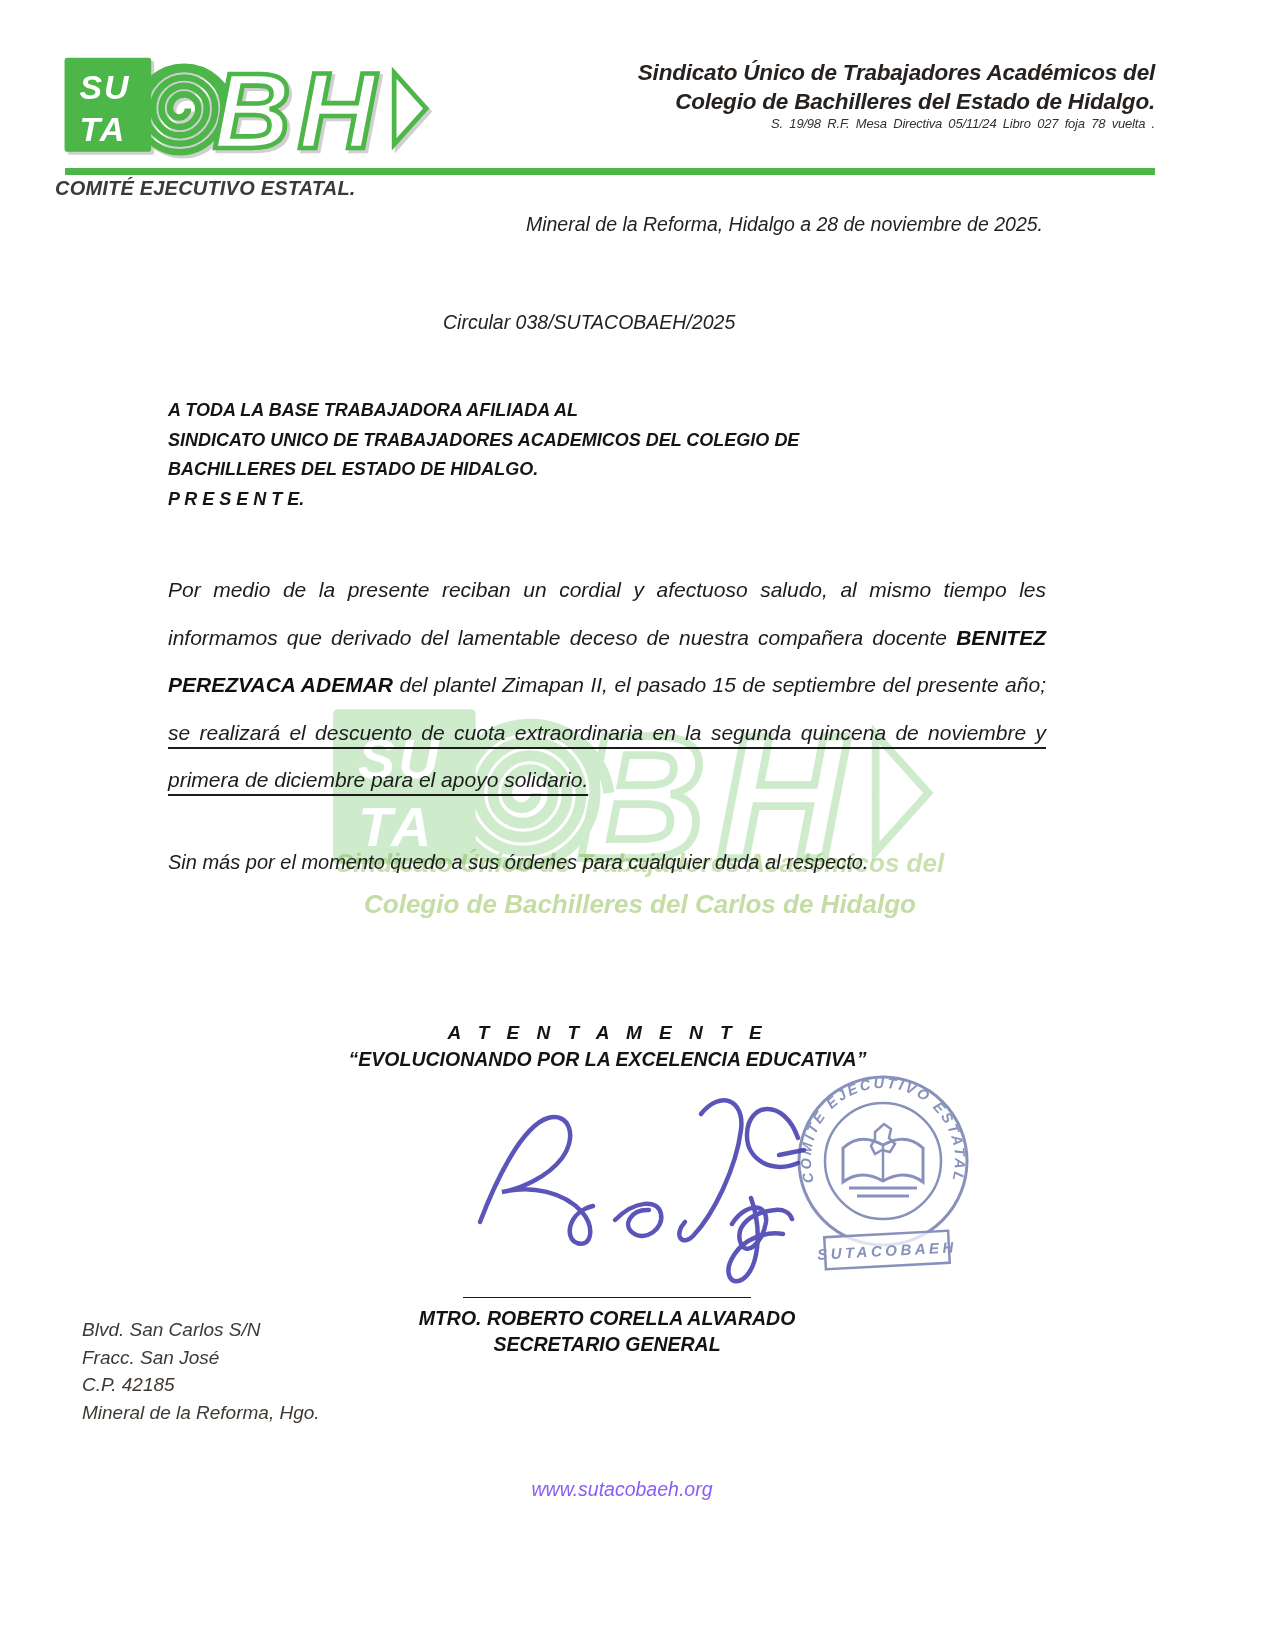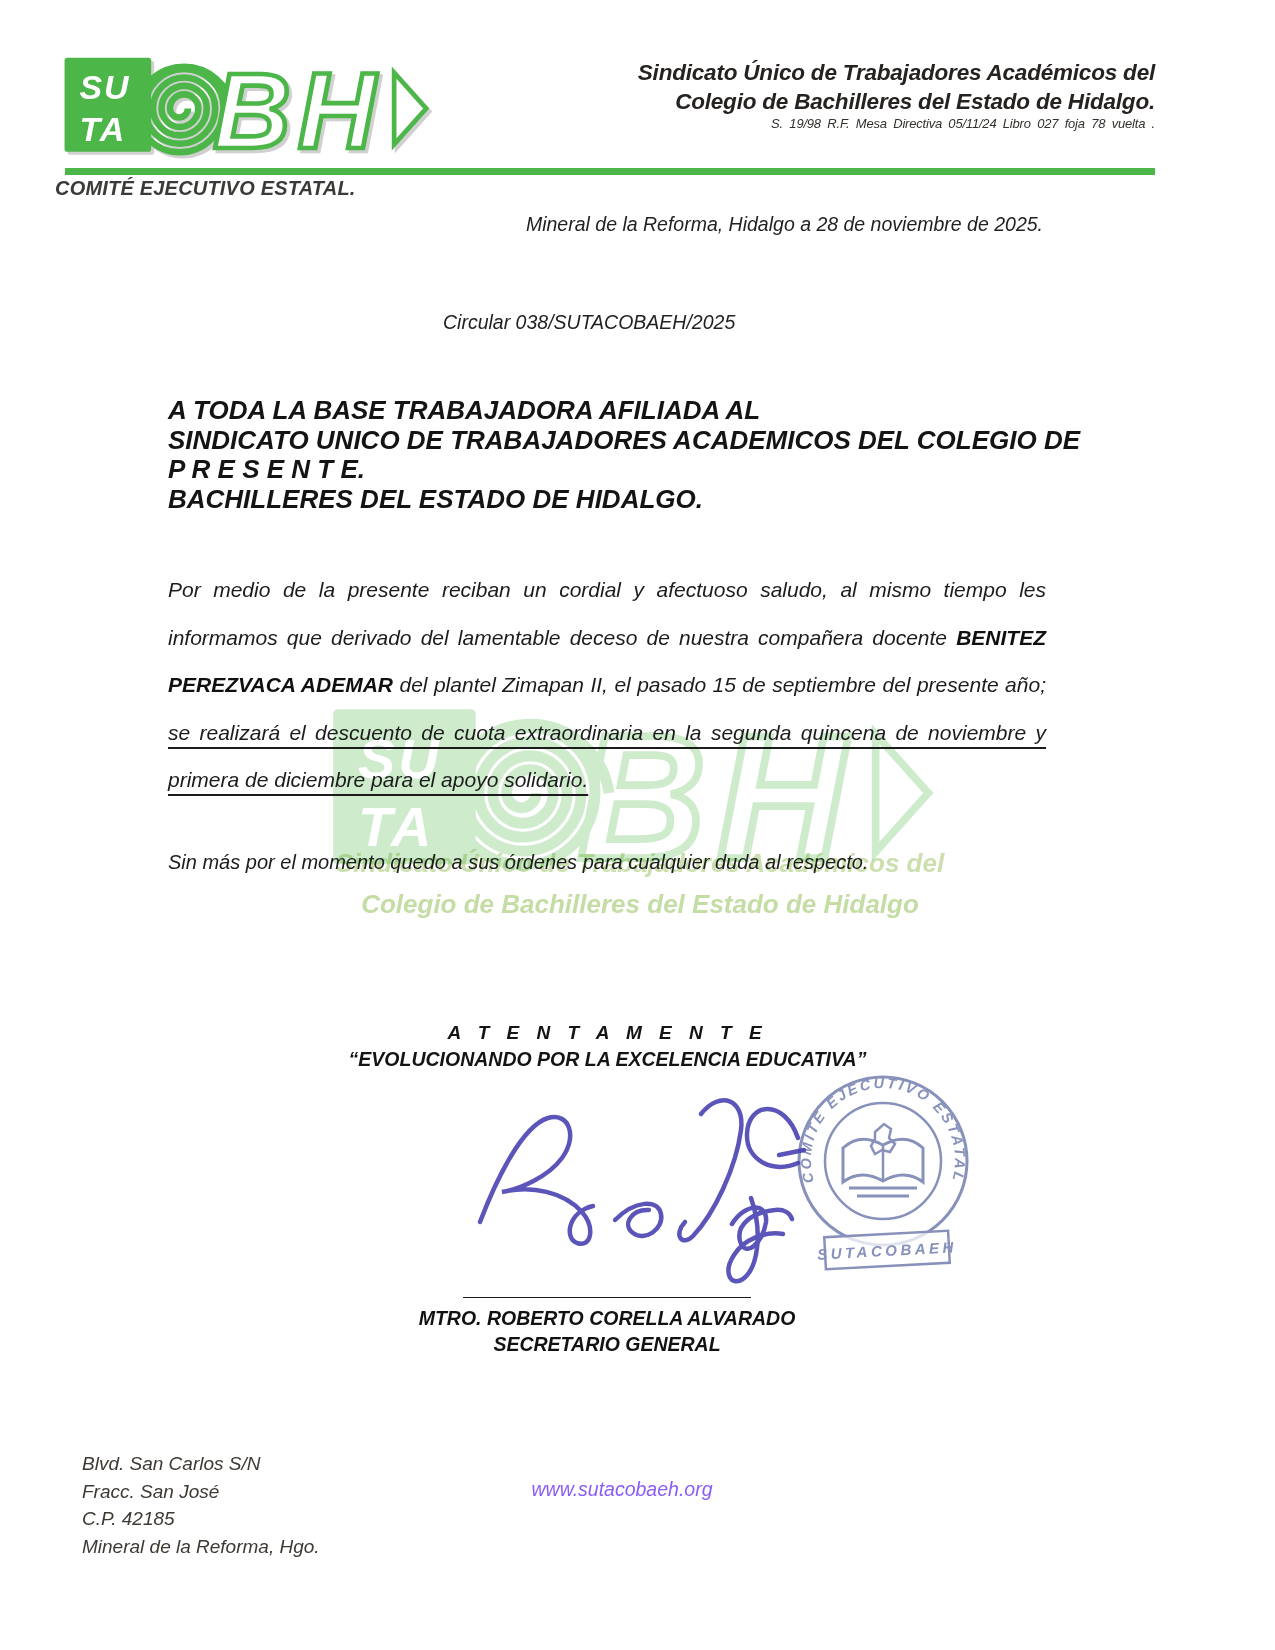--- a/index.html
+++ b/index.html
@@ -13,21 +13,21 @@
   .logo-svg { position:absolute; left:62px; top:52px; width:378px; height:113px;
     filter:drop-shadow(3px 3px 0 rgba(170,170,170,.55)); }
   .org-block { position:absolute; right:120px; top:58px; text-align:right; }
   .org-line { font-size:22.5px; font-weight:bold; color:#262220; line-height:29px; letter-spacing:-0.2px; }
   .registry { font-size:13px; font-weight:normal; color:#33302c; margin-top:0; letter-spacing:-0.2px; word-spacing:3px; }
   .green-bar { position:absolute; left:65px; top:168px; width:1090px; height:7px; background:#4cb648; }
   .committee { position:absolute; left:55px; top:177px; font-size:20px; font-weight:800; color:#3a3a37; letter-spacing:0.2px; }
   
   .dateline { position:absolute; right:232px; top:213px; font-size:19.5px; color:#222; z-index:2; }
   .circular { position:absolute; left:443px; top:311px; font-size:19.5px; color:#222; z-index:2; }
-  .addressee { position:absolute; left:168px; top:396px; font-size:26px; font-weight:bold;
+  .addressee { position:absolute; left:168px; top:396px; font-size:18px; font-weight:bold;
     line-height:29.5px; color:#141414; z-index:2; }
   .para1 { position:absolute; left:168px; top:566px; width:878px; font-size:21px;
     line-height:47.5px; text-align:justify; color:#1c1c1c; z-index:2; }
   .para1 b { color:#101010; }
   .u-part { text-decoration:underline; text-underline-offset:7px; text-decoration-thickness:1.5px; }
   .para2 { position:absolute; left:168px; top:851px; font-size:20px; color:#1c1c1c; z-index:2; }
   
   .watermark { position:absolute; left:330px; top:700px; width:620px; z-index:0; pointer-events:none; }
   .watermark svg { width:620px; height:186px; opacity:.27; display:block; }
   .wm-text { text-align:center; font-weight:bold; color:#cbe0ae; }
@@ -37,21 +37,21 @@
   .closing { position:absolute; left:340px; top:1022px; width:535px; text-align:center; z-index:2; }
   .atent { font-size:19px; font-weight:800; letter-spacing:6px; color:#141414; }
   .slogan { font-size:19.5px; font-weight:800; margin-top:4px; color:#141414; }
   .sig-svg { position:absolute; left:452px; top:1082px; width:372px; height:222px; z-index:3; }
   .stamp-svg { position:absolute; left:791px; top:1070px; width:192px; height:210px; z-index:2; opacity:.92; }
   .signer { position:absolute; left:357px; top:1297px; width:500px; text-align:center; z-index:2; }
   .sig-rule { width:288px; margin:0 auto 7px auto; border-bottom:1.6px solid #1c1c1c; height:1px; }
   .signer-name { font-size:19.5px; font-weight:800; color:#121212; line-height:26px; }
   .signer-title { font-size:19.5px; font-weight:800; color:#121212; line-height:26px; }
   
-  .f-address { position:absolute; left:82px; top:1450px; font-size:19px; line-height:27.5px; color:#3e3933; z-index:2; }
+  .f-address { position:absolute; left:82px; top:1316px; font-size:19px; line-height:27.5px; color:#3e3933; z-index:2; }
   .f-site { position:absolute; left:517px; top:1478px; width:210px; text-align:center;
     font-size:19.5px; color:#8b5cf6; z-index:2; }
   .f-contact { position:absolute; right:135px; top:1398px; font-size:19px; line-height:27.5px;
     color:#3e3933; text-align:right; z-index:2; }
 </style>
 </head>
 <body>
 
 <div class="page">
 
@@ -86,31 +86,31 @@
       <path d="M 180,60 A 51.5 51.5 0 0 0 78,60 A 46.5 46.5 0 0 0 171,60
                A 41.5 41.5 0 0 0 87,60 A 36.5 36.5 0 0 0 162,60
                A 31.5 31.5 0 0 0 96,60 A 26.5 26.5 0 0 0 153,60
                A 21.5 21.5 0 0 0 105,60 A 16.5 16.5 0 0 0 144,60
                A 11.5 11.5 0 0 0 114,60 A 7 7 0 0 0 133,60" fill="none" stroke="#4cb648" stroke-width="7"></path>
       <text x="160" y="102" font-size="114" font-weight="bold" fill="none" stroke="#4cb648" stroke-width="5">B</text>
       <text x="250" y="102" font-size="114" font-weight="bold" fill="none" stroke="#4cb648" stroke-width="5">H</text>
       <path d="M 352,22 L 386,60 L 352,98 Z" fill="none" stroke="#4cb648" stroke-width="5"></path>
     </svg>
     <div class="wm-text wm-line1">Sindicato Único de Trabajadores Académicos del</div>
-    <div class="wm-text wm-line2">Colegio de Bachilleres del Estado de Hidalgo</div>
+    <div class="wm-text wm-line2">Colegio de Bachilleres del Carlos de Hidalgo</div>
   </div>
 
   <div class="dateline">Mineral de la Reforma, Hidalgo a 28 de noviembre de 2025.</div>
   <div class="circular">Circular 038/SUTACOBAEH/2025</div>
 
   <div class="addressee">
     <div>A TODA LA BASE TRABAJADORA AFILIADA AL</div>
     <div>SINDICATO UNICO DE TRABAJADORES ACADEMICOS DEL COLEGIO DE</div>
+    <div>BACHILLERES DEL ESTADO DE HIDALGO.</div>
     <div>P R E S E N T E.</div>
-    <div>BACHILLERES DEL ESTADO DE HIDALGO.</div>
   </div>
 
   <p class="para1"><span>Por medio de la presente reciban un cordial y afectuoso saludo, al mismo tiempo les informamos que derivado del lamentable deceso de nuestra compañera docente </span><b>BENITEZ PEREZVACA ADEMAR</b><span> del plantel Zimapan II, el pasado 15 de septiembre del presente año; </span><span class="u-part">se realizará el descuento de cuota extraordinaria en la segunda quincena de noviembre y primera de diciembre para el apoyo solidario.</span></p>
 
   <p class="para2">Sin más por el momento quedo a sus órdenes para cualquier duda al respecto.</p>
 
   <div class="closing">
     <div class="atent">A T E N T A M E N T E</div>
     <div class="slogan">“EVOLUCIONANDO POR LA EXCELENCIA EDUCATIVA”</div>
   </div>

